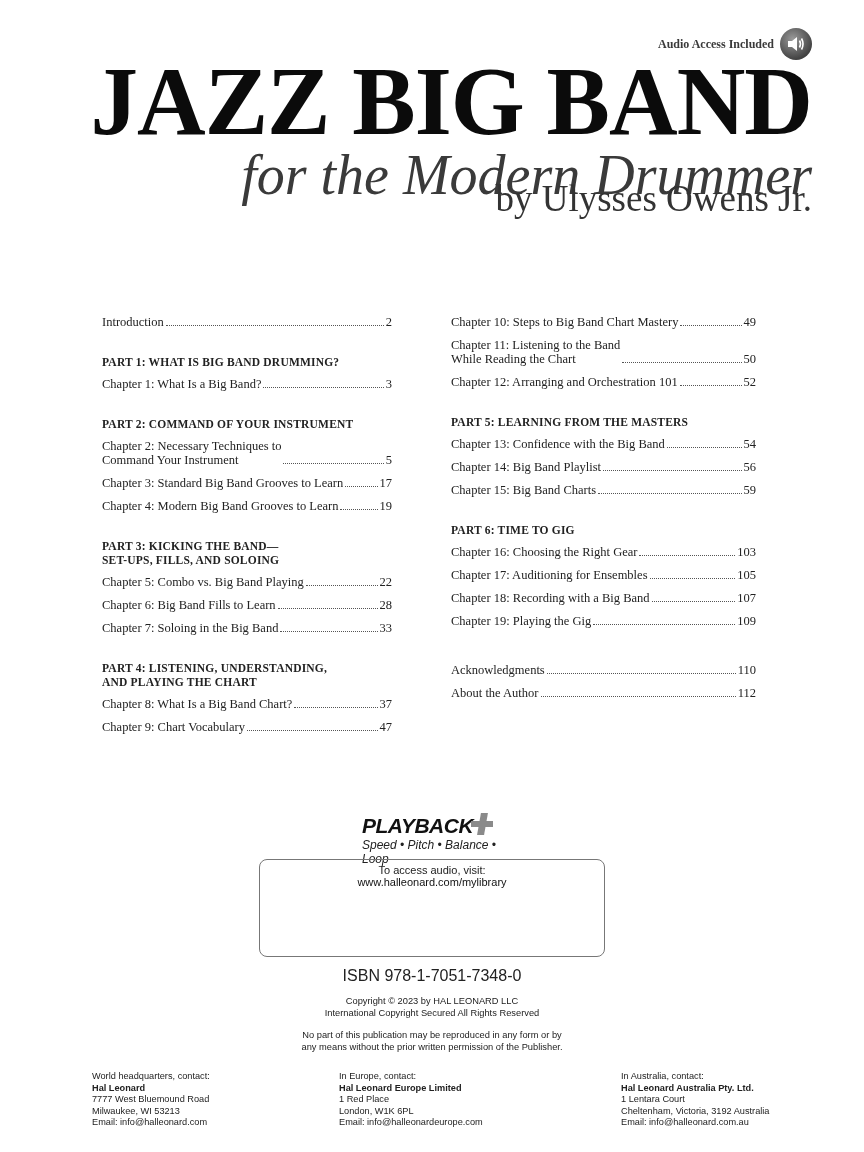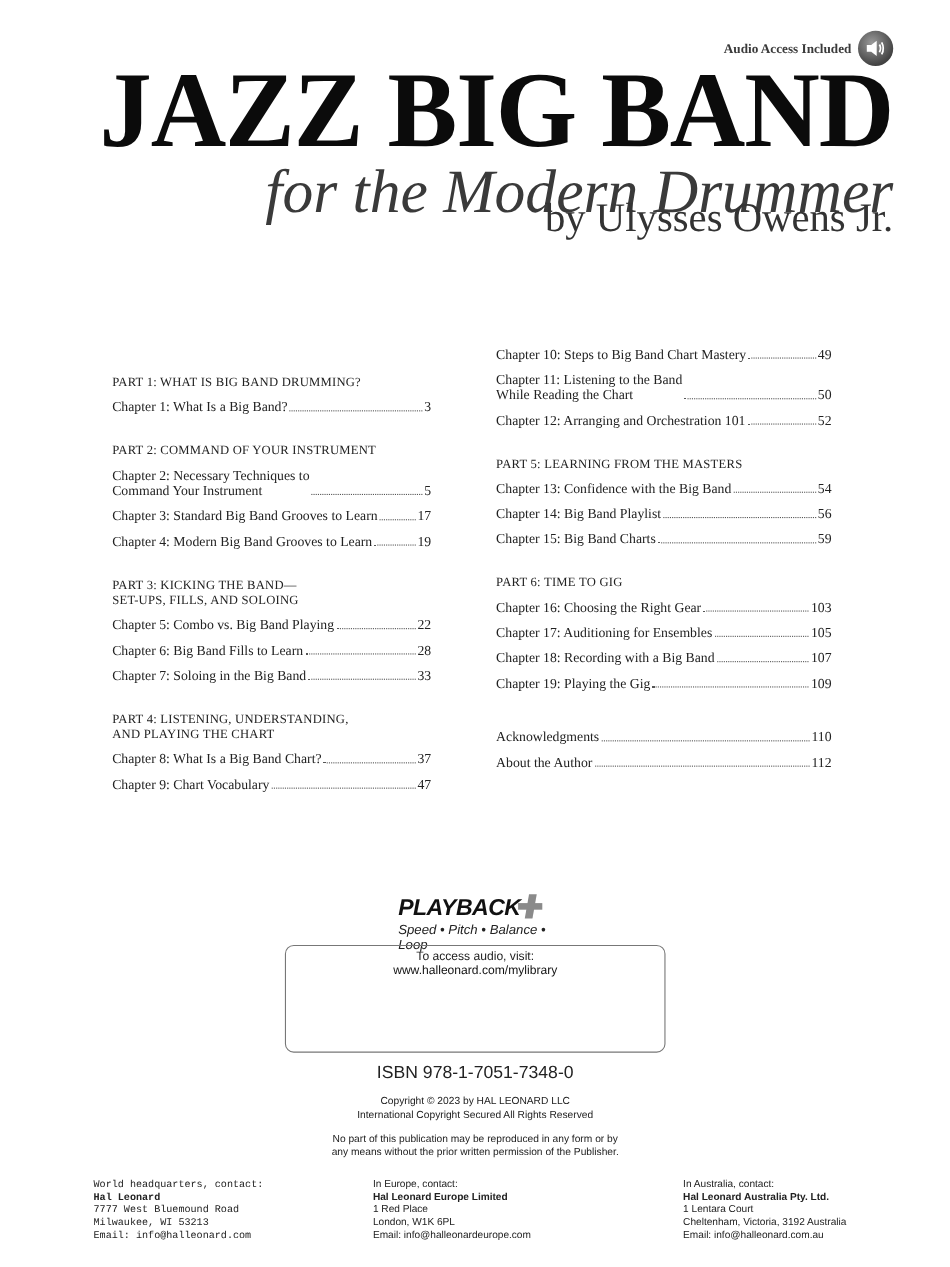--- a/index.html
+++ b/index.html
@@ -13,42 +13,42 @@
   .title-sub { position: absolute; top: 145px; left: 60px; width: 752px; text-align: right; font-family: "Liberation Serif", serif; font-style: italic; font-size: 56px; line-height: 60px; color: #3a3a3a; }
   .author { position: absolute; top: 182px; left: 60px; width: 752px; text-align: right; font-family: "Liberation Serif", serif; font-size: 37px; line-height: 34px; color: #333; }
 
   .toc-col { position: absolute; top: 315px; font-family: "Liberation Serif", serif; font-size: 12.5px; color: #222; }
   .toc-left { left: 102px; width: 290px; }
   .toc-right { left: 451px; width: 305px; }
   .toc-entry { display: flex; align-items: flex-end; line-height: 14px; margin-bottom: 9px; }
   .toc-entry .text { white-space: pre-line; }
   .toc-entry .dots { flex: 1; border-bottom: 1px dotted #555; margin: 0 2px 3px 2px; min-width: 10px; }
   .toc-entry .page { white-space: nowrap; }
-  .toc-part { font-weight: normal; font-size: 11.5px; line-height: 14px; margin-top: 26px; margin-bottom: 8px; white-space: pre-line; letter-spacing: 0.2px; }
+  .toc-part { font-weight: bold; font-size: 11.5px; line-height: 14px; margin-top: 26px; margin-bottom: 8px; white-space: pre-line; letter-spacing: 0.2px; }
   .gap { height: 22px; }
 
   .playback-logo { position: absolute; top: 815px; left: 362px; width: 160px; }
   .playback-word { font-family: "Liberation Sans", sans-serif; font-weight: bold; font-style: italic; font-size: 21px; line-height: 22px; color: #111; letter-spacing: -0.5px; display: flex; align-items: center; }
   .plus { display: inline-block; position: relative; width: 22px; height: 22px; margin-left: -2px; top: -2px; }
   .plus::before { content: ""; position: absolute; left: 8px; top: 0; width: 7px; height: 22px; background: #8a8a8a; transform: skewX(-10deg); }
   .plus::after { content: ""; position: absolute; left: 0; top: 8px; width: 22px; height: 6px; background: #8a8a8a; }
   .playback-tag { font-family: "Liberation Sans", sans-serif; font-style: italic; font-size: 12px; color: #222; margin-top: 1px; }
 
   .access-box { position: absolute; top: 859px; left: 259px; width: 344px; height: 96px; border: 1px solid #777; border-radius: 8px; text-align: center; font-family: "Liberation Sans", sans-serif; }
   .access-box .l1 { font-size: 11px; color: #222; margin-top: 4px; }
   .access-box .l2 { font-size: 11px; font-weight: normal; color: #111; }
 
   .legal { position: absolute; left: 232px; width: 400px; text-align: center; font-family: "Liberation Sans", sans-serif; font-size: 9.3px; line-height: 11.5px; color: #222; }
   .isbn { top: 970px; font-size: 16px; }
   .copyright { top: 996px; }
   .norights { top: 1030px; }
 
   .contact { position: absolute; top: 1071px; font-family: "Liberation Sans", sans-serif; font-size: 9.2px; line-height: 11.5px; color: #222; }
   .contact .org { font-weight: bold; }
-  .c1 { left: 85px; font-family: Liberation Mono, monospace; }
+  .c1 { left: 92px; }
   .c2 { left: 339px; }
   .c3 { left: 621px; }
 </style>
 </head>
 <body>
 
 <div class="audio-access">
   <span class="label">Audio Access Included</span>
   <span class="speaker">
     <svg width="20" height="18" viewBox="0 0 20 18">
@@ -57,20 +57,25 @@
       <path d="M15.5 3.5 Q18.5 9 15.5 14.5" stroke="#ffffff" stroke-width="1.6" fill="none"></path>
     </svg>
   </span>
 </div>
 
 <div class="title-main">JAZZ BIG BAND</div>
 <div class="title-sub">for the Modern Drummer</div>
 <div class="author">by Ulysses Owens Jr.</div>
 
 <div class="toc-col toc-left">
+  <div class="toc-entry">
+    <span class="text">Introduction</span>
+    <span class="dots"></span>
+    <span class="page">2</span>
+  </div>
 
   <div class="toc-part">PART 1: WHAT IS BIG BAND DRUMMING?</div>
   <div class="toc-entry">
     <span class="text">Chapter 1: What Is a Big Band?</span>
     <span class="dots"></span>
     <span class="page">3</span>
   </div>
 
   <div class="toc-part">PART 2: COMMAND OF YOUR INSTRUMENT</div>
   <div class="toc-entry">

